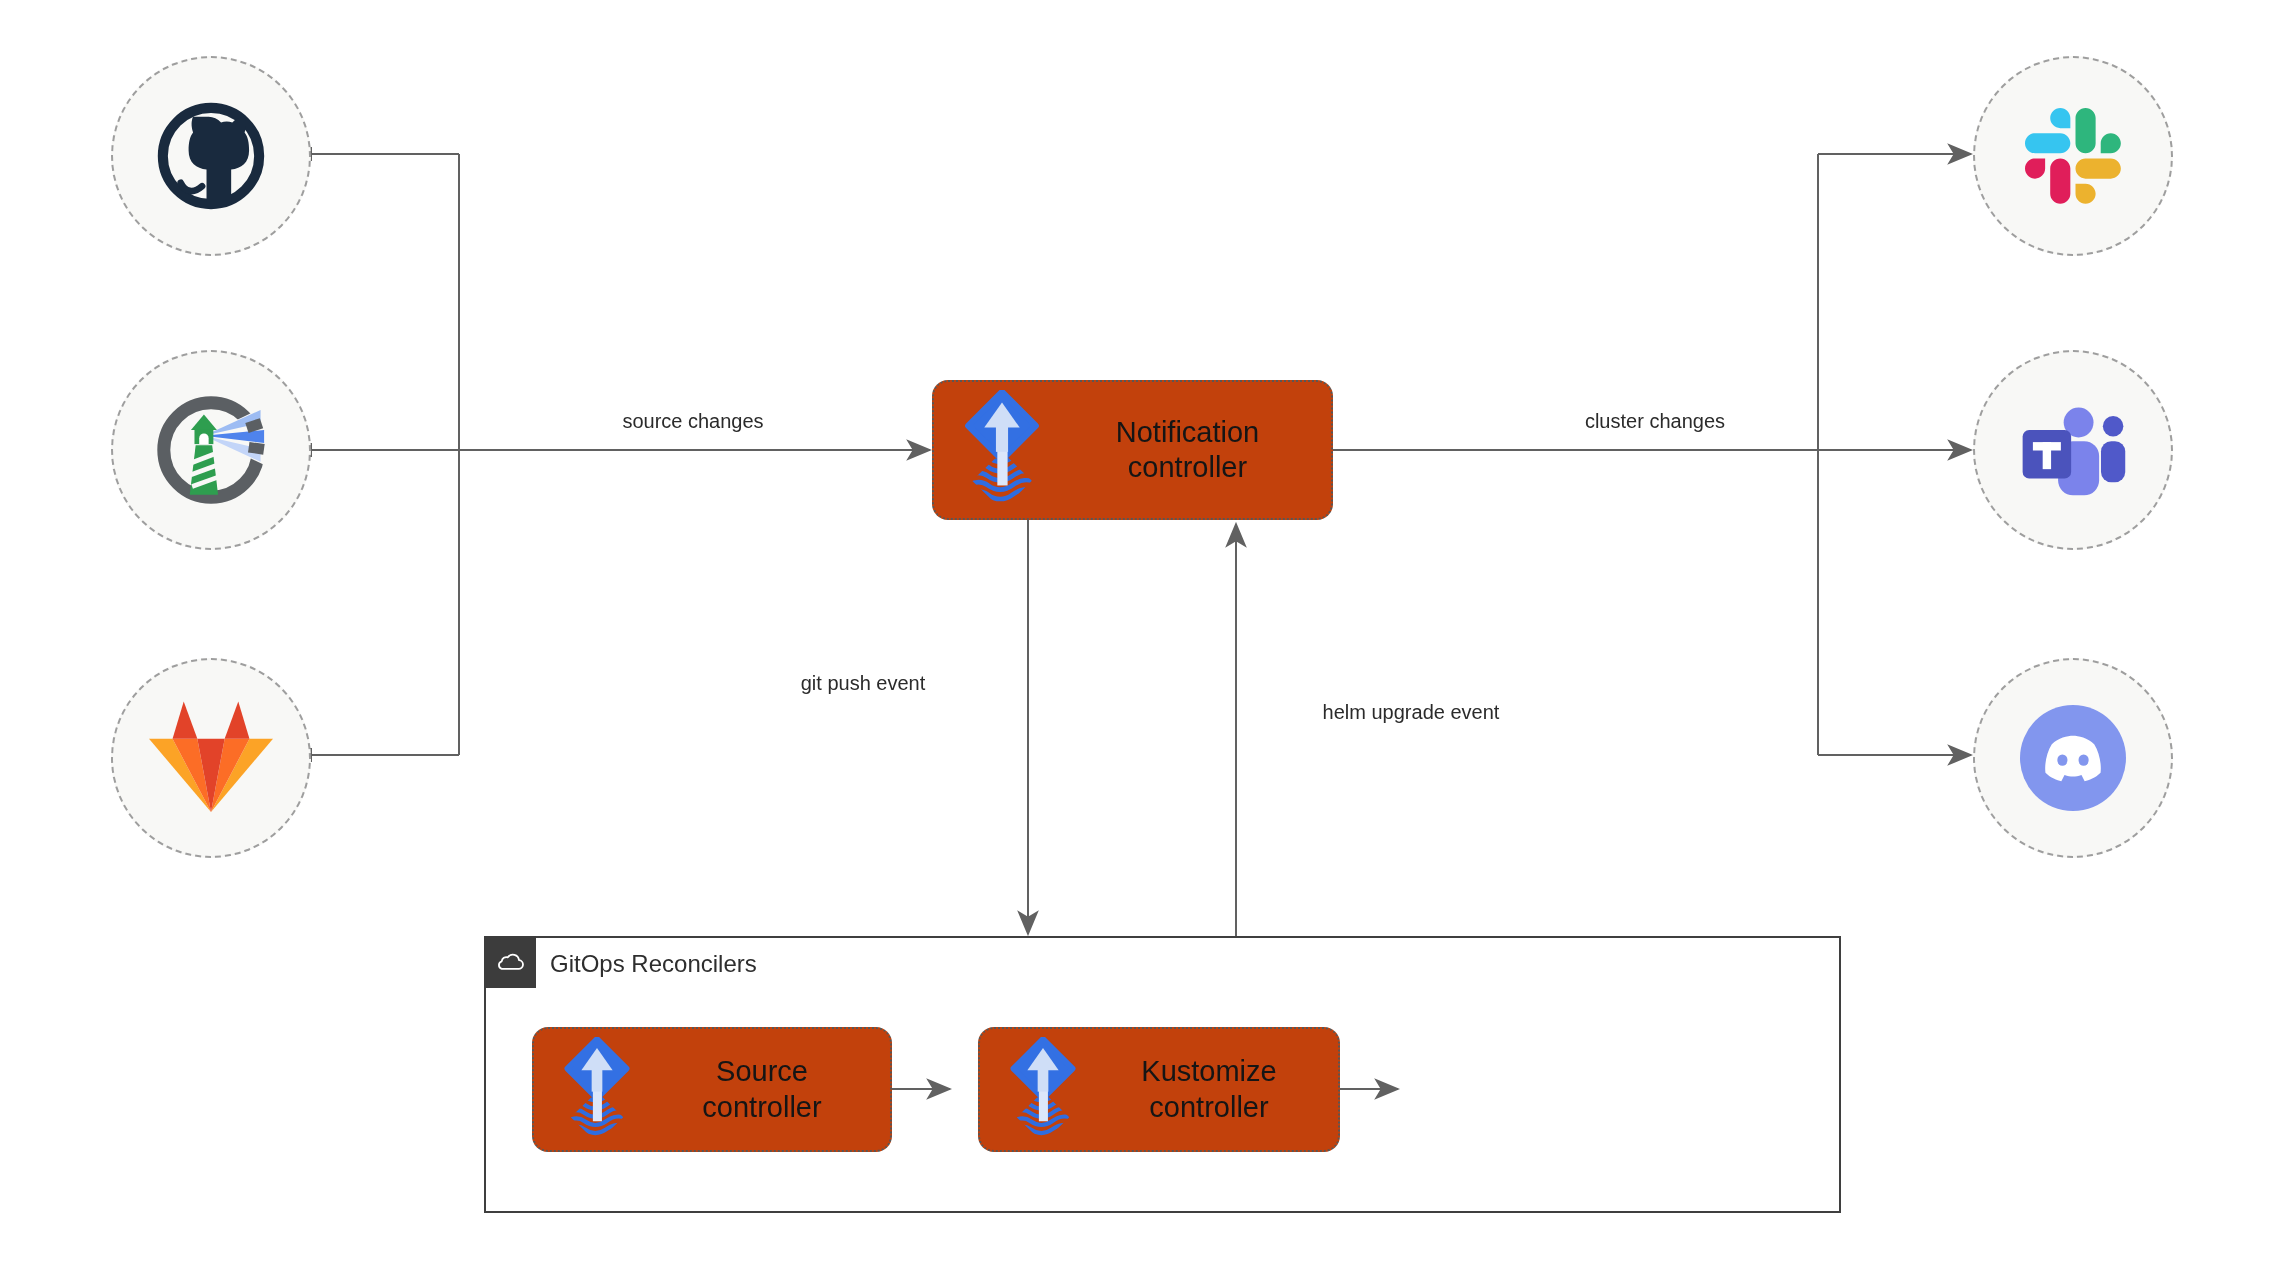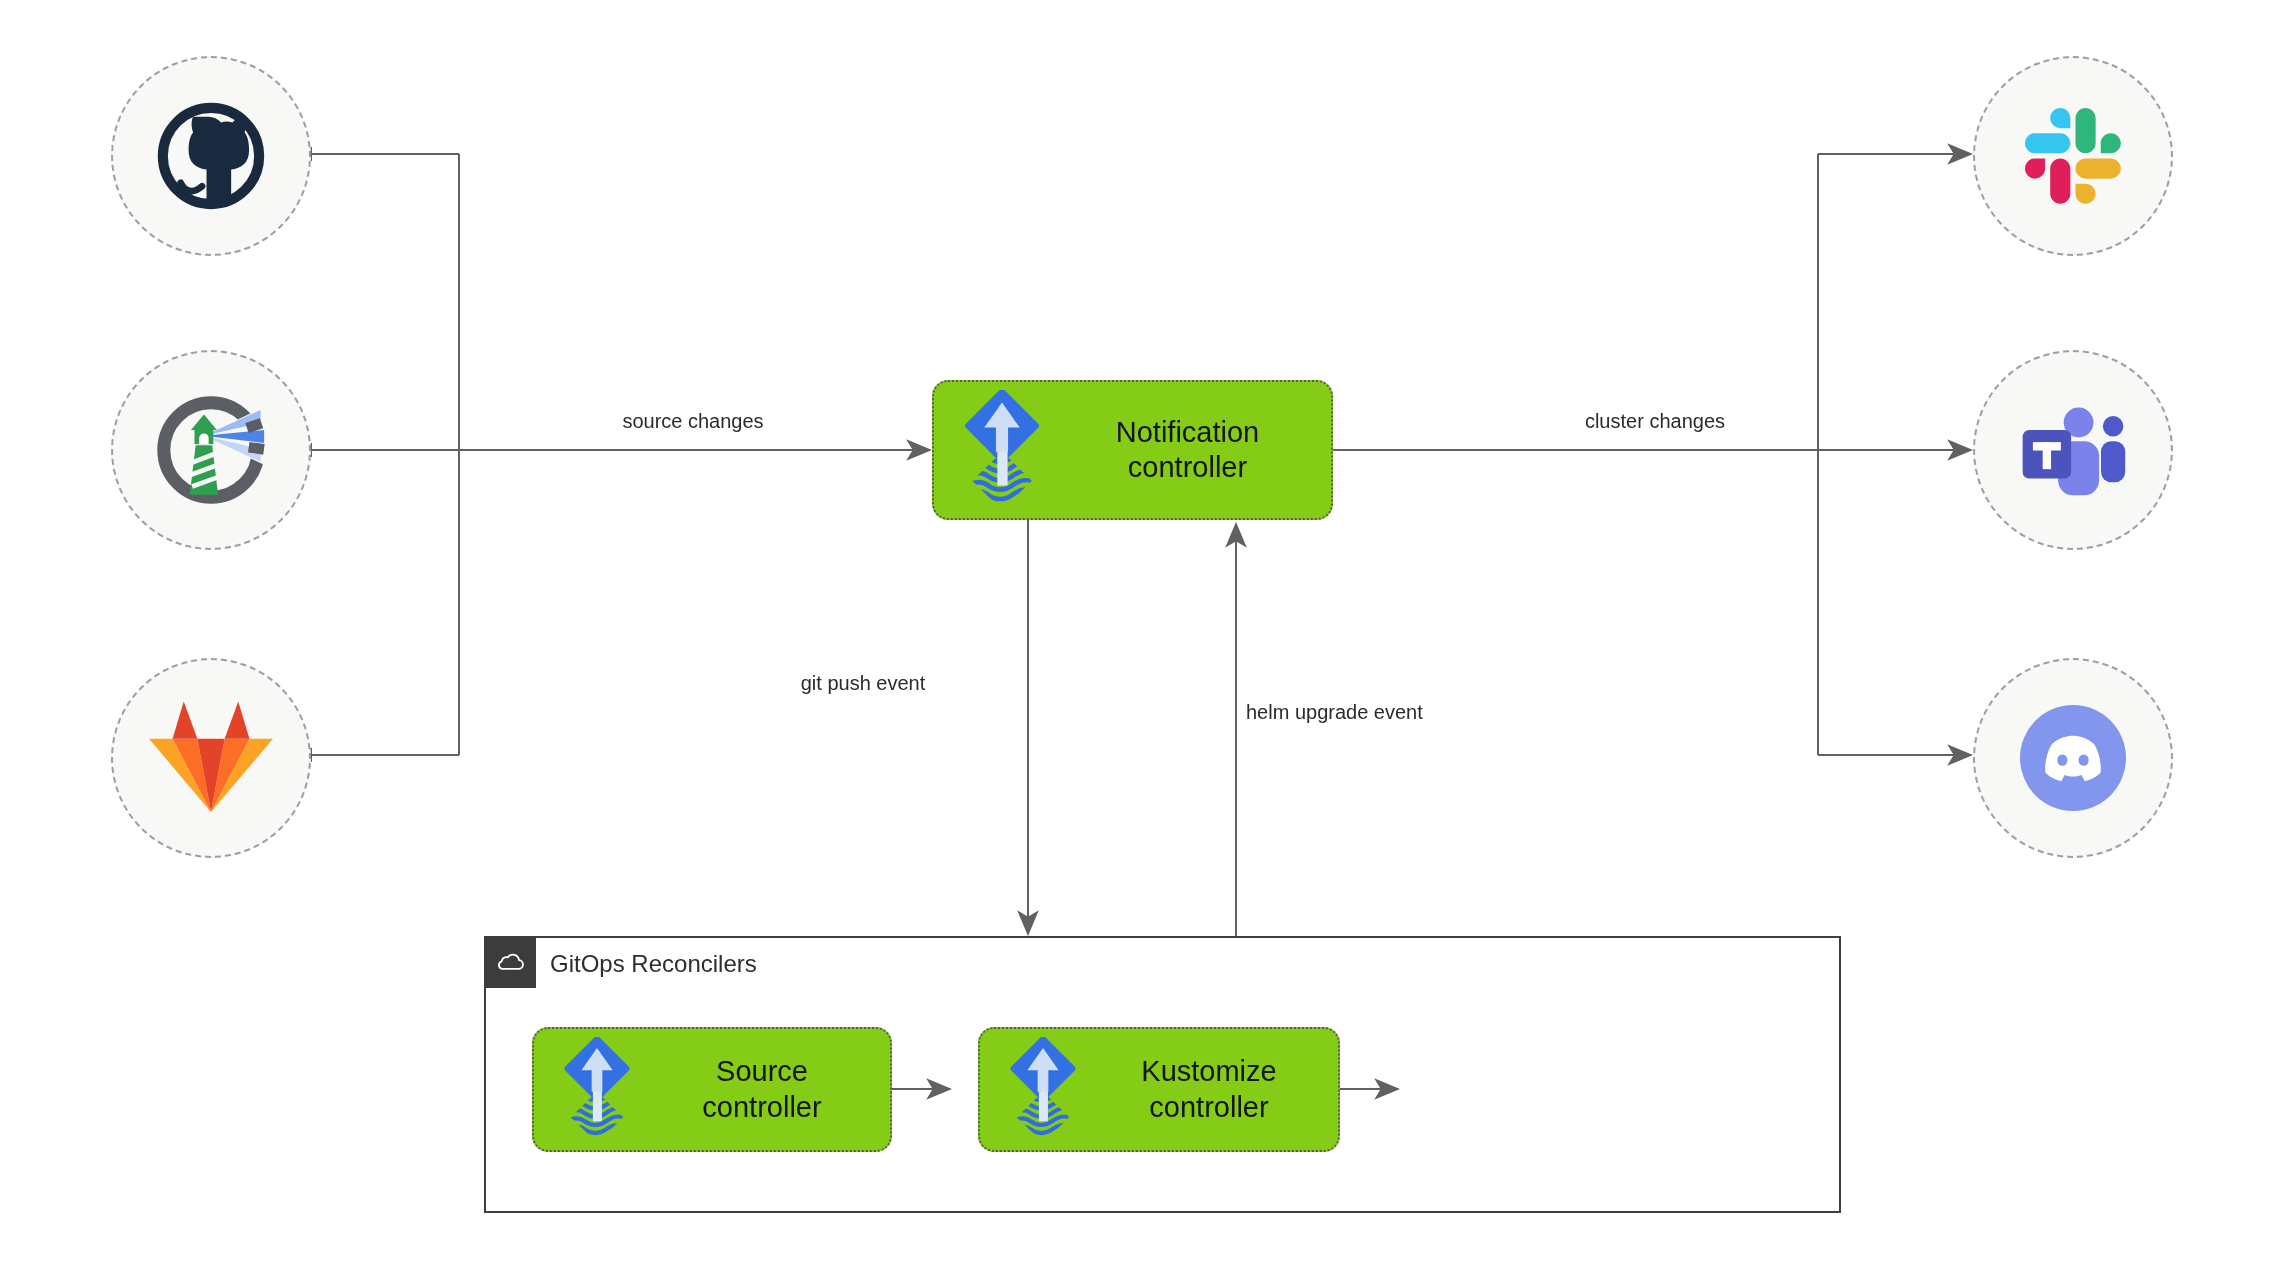--- a/index.html
+++ b/index.html
@@ -4,21 +4,21 @@
 <style>
   html,body{margin:0;padding:0;background:#ffffff;}
   .canvas{position:relative;width:2292px;height:1284px;background:#ffffff;
           font-family:"Liberation Sans",sans-serif;overflow:hidden;}
   .wires{position:absolute;left:0;top:0;z-index:1;}
   
   .circle-node{position:absolute;width:200px;height:200px;box-sizing:border-box;
     border:2px dashed #9e9e9e;border-radius:50%;background:#f8f8f6;
     display:flex;align-items:center;justify-content:center;z-index:2;}
   
-  .ctrl-box{position:absolute;box-sizing:border-box;background:#84cc16;
+  .ctrl-box{position:absolute;box-sizing:border-box;background:#c2410c;
     border:2px dotted #575757;border-radius:16px;display:flex;align-items:center;z-index:2;}
   .ctrl-box .flux{margin-left:26px;flex:0 0 auto;}
   .ctrl-label{flex:1 1 auto;display:flex;justify-content:center;}
   .ctrl-label span{display:block;max-width:210px;text-align:center;
     font-size:29px;line-height:1.22;color:#151515;}
   
   .edge-label{position:absolute;font-size:20px;line-height:34px;color:#2b2b2b;z-index:3;}
   
   .gitops{position:absolute;left:460px;top:936px;width:1357px;height:277px;
     box-sizing:border-box;border:2px solid #3f3f3f;background:transparent;z-index:2;margin-left:24px;}
@@ -178,21 +178,21 @@
         <use href="#flux"></use>
       </svg>
     <div class="ctrl-label">
       <span>Notification controller</span>
     </div>
   </div>
 
   <div class="edge-label" style="left:543px;top:404px;width:300px;text-align:center">source changes</div>
   <div class="edge-label" style="left:1425px;top:404px;width:300px;text-align:right">cluster changes</div>
   <div class="edge-label" style="left:713px;top:666px;width:300px;text-align:center">git push event</div>
-  <div class="edge-label" style="left:1246px;top:695px;width:400px;text-align:left">helm upgrade event</div>
+  <div class="edge-label" style="left:1211px;top:695px;width:400px;text-align:center">helm upgrade event</div>
 
   <div class="gitops">
     <div class="gitops-badge">
       <svg width="36" height="26">
           <use href="#cloud"></use>
         </svg>
     </div>
     <div class="gitops-title">GitOps Reconcilers</div>
 
     <div class="ctrl-box" style="left:46px;top:89px;width:360px;height:125px">

